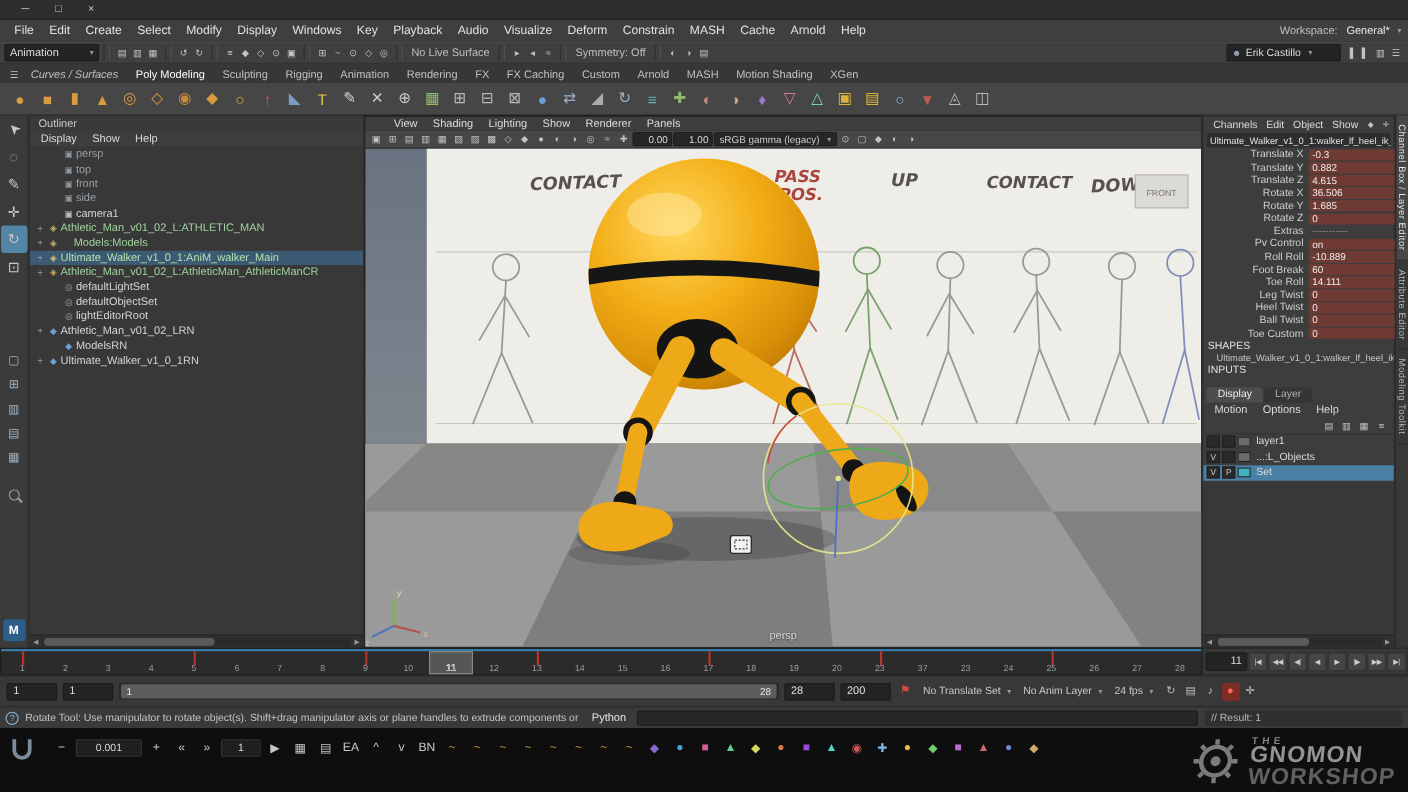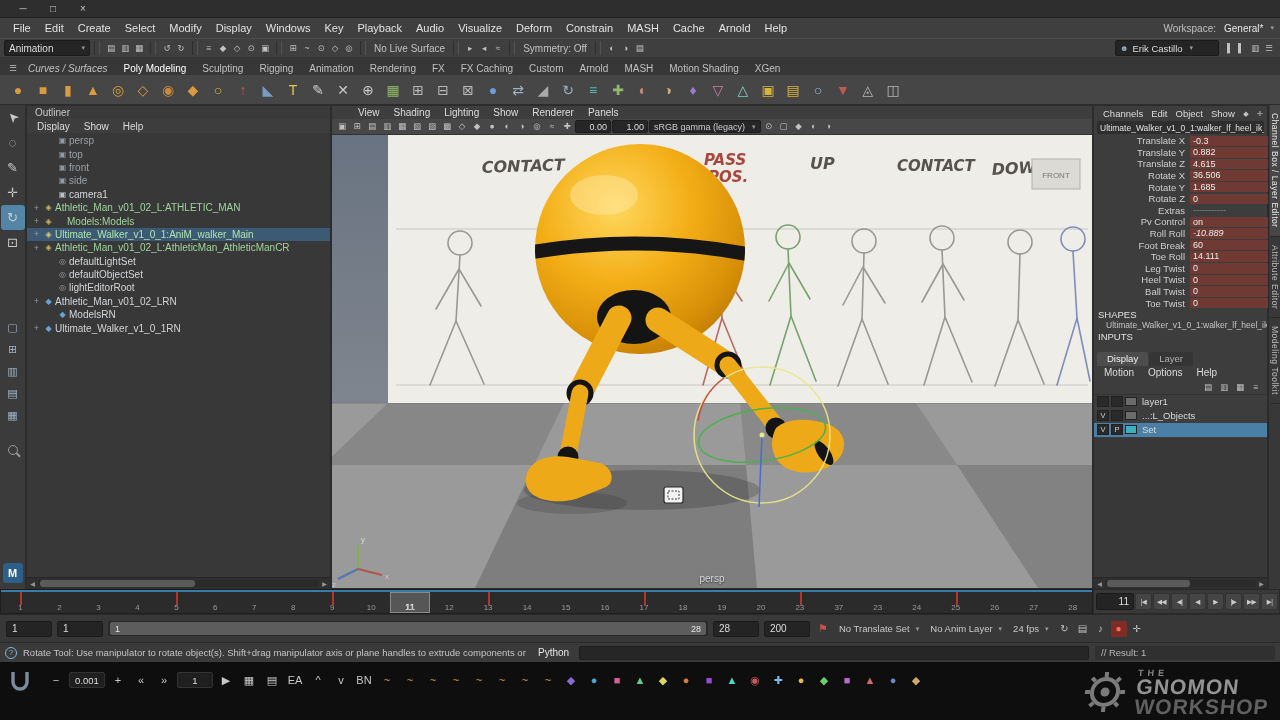--- a/index.html
+++ b/index.html
@@ -693,21 +693,21 @@
           <span class="ch-val" style="background: transparent; color: rgb(138, 138, 138);">-----------</span>
         </div>
 
         <div class="ch-row">
           <span class="ch-name">Pv Control</span>
           <span class="ch-val" style="background: rgb(110, 58, 51); color: rgb(236, 236, 236);">on</span>
         </div>
 
         <div class="ch-row">
           <span class="ch-name">Roll Roll</span>
-          <span class="ch-val" style="background: rgb(110, 58, 51); color: rgb(236, 236, 236); font-style: italic;">-10.889</span>
+          <span class="ch-val" style="background: rgb(110, 58, 51); color: rgb(236, 236, 236);">-10.889</span>
         </div>
 
         <div class="ch-row">
           <span class="ch-name">Foot Break</span>
           <span class="ch-val" style="background: rgb(110, 58, 51); color: rgb(236, 236, 236);">60</span>
         </div>
 
         <div class="ch-row">
           <span class="ch-name">Toe Roll</span>
           <span class="ch-val" style="background: rgb(110, 58, 51); color: rgb(236, 236, 236);">14.111</span>
@@ -722,21 +722,21 @@
           <span class="ch-name">Heel Twist</span>
           <span class="ch-val" style="background: rgb(110, 58, 51); color: rgb(236, 236, 236);">0</span>
         </div>
 
         <div class="ch-row">
           <span class="ch-name">Ball Twist</span>
           <span class="ch-val" style="background: rgb(110, 58, 51); color: rgb(236, 236, 236);">0</span>
         </div>
 
         <div class="ch-row">
-          <span class="ch-name">Toe Twist</span>
+          <span class="ch-name">Toe Custom</span>
           <span class="ch-val" style="background: rgb(110, 58, 51); color: rgb(236, 236, 236);">0</span>
         </div>
       </div>
     <div class="cb-h">SHAPES</div>
     <div class="cb-sub">Ultimate_Walker_v1_0_1:walker_lf_heel_ik_ct...</div>
     <div class="cb-h">INPUTS</div>
 
     <div id="layered">
       <div class="le-tabs">
 
@@ -898,21 +898,21 @@
     <span id="cmd-input"></span>
     <span id="cmd-result">// Result: 1</span>
   </div>
 
   <div id="bottombar" class="abs">
     <svg width="24" height="22" viewBox="0 0 24 22" style="flex:none;">
       <path d="M5,2 v10 a7,7 0 0 0 14,0 v-10" stroke="#7d8c9c" stroke-width="3.4" fill="none"></path>
     </svg>
     <span style="width:8px;flex:none;"></span>
     <span class="bico" style="color:#c8c8c8;">−</span>
-    <span class="bfield" style="width:36px;text-align:right;">0.001</span>
+    <span class="bfield" style="width:60px;text-align:right;">0.001</span>
     <span class="bico" style="color:#c8c8c8;">+</span>
     <span class="bico" style="color:#c8c8c8;">«</span>
     <span class="bico" style="color:#c8c8c8;">»</span>
     <span class="bfield" style="width:36px;">1</span>
     <span class="row" style="gap:3px;">
 
     <span class="bico" style="color: rgb(200, 200, 200);">▶</span>
         <span class="bico" style="color: rgb(200, 200, 200);">▦</span>
         <span class="bico" style="color: rgb(200, 200, 200);">▤</span>
         <span class="bico" style="color: rgb(200, 200, 200);">EA</span>

